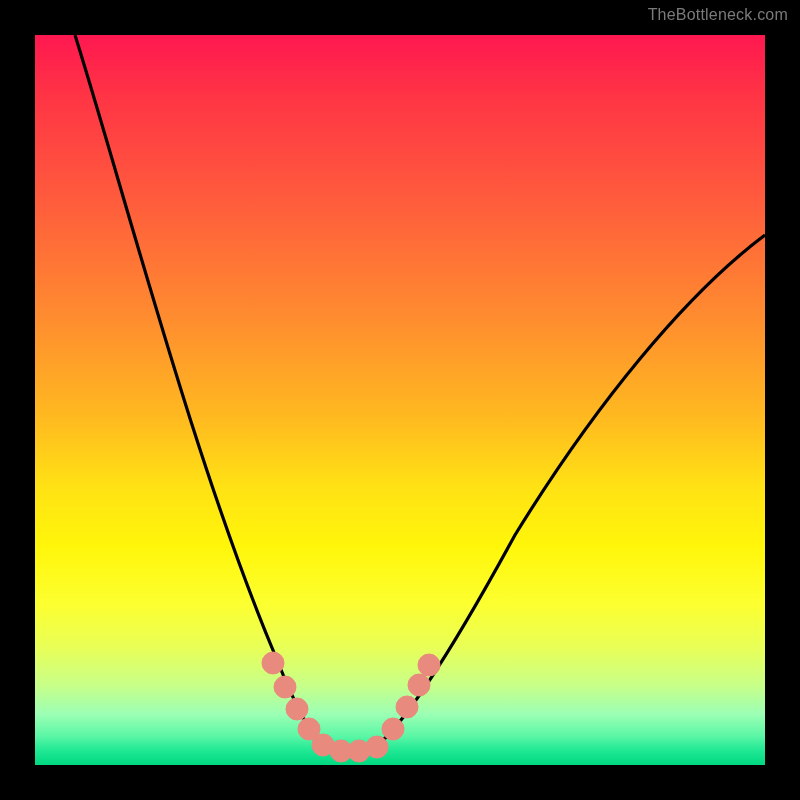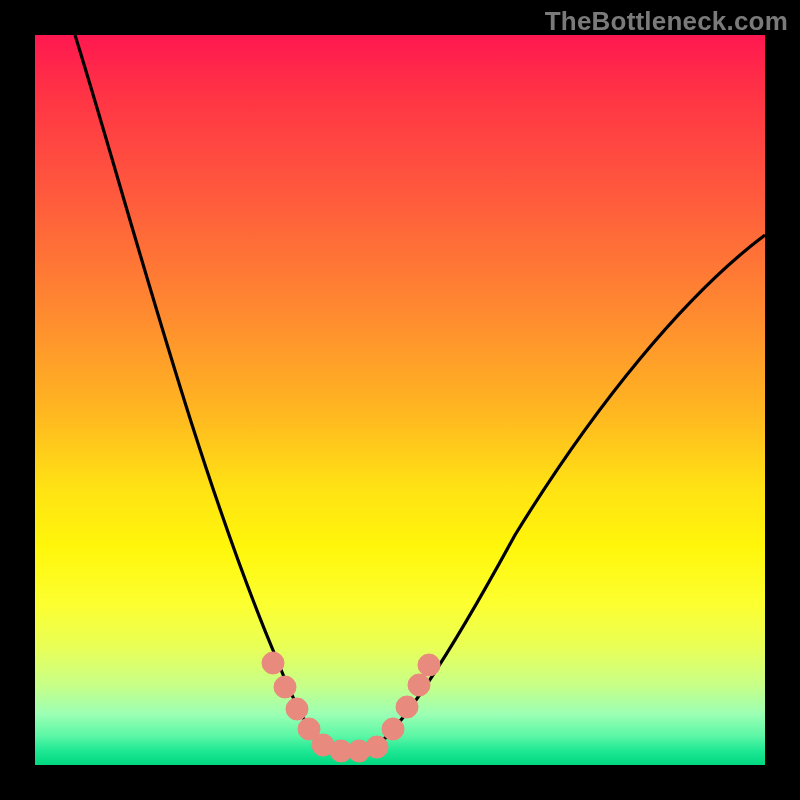--- a/index.html
+++ b/index.html
@@ -48,23 +48,23 @@
   }
   .curve {
     position: absolute;
     inset: 0;
   }
   .watermark {
     position: absolute;
     top: 6px;
     right: 12px;
     color: #7a7a7a;
-    font-size: 26px;
+    font-size: 16px;
     letter-spacing: 0.2px;
-    font-weight: 700;
+    font-weight: 400;
     user-select: none;
   }
 </style>
 </head>
 <body>
 
 <div class="frame">
 
   <div class="plot-area">
     <div class="gradient"></div>

